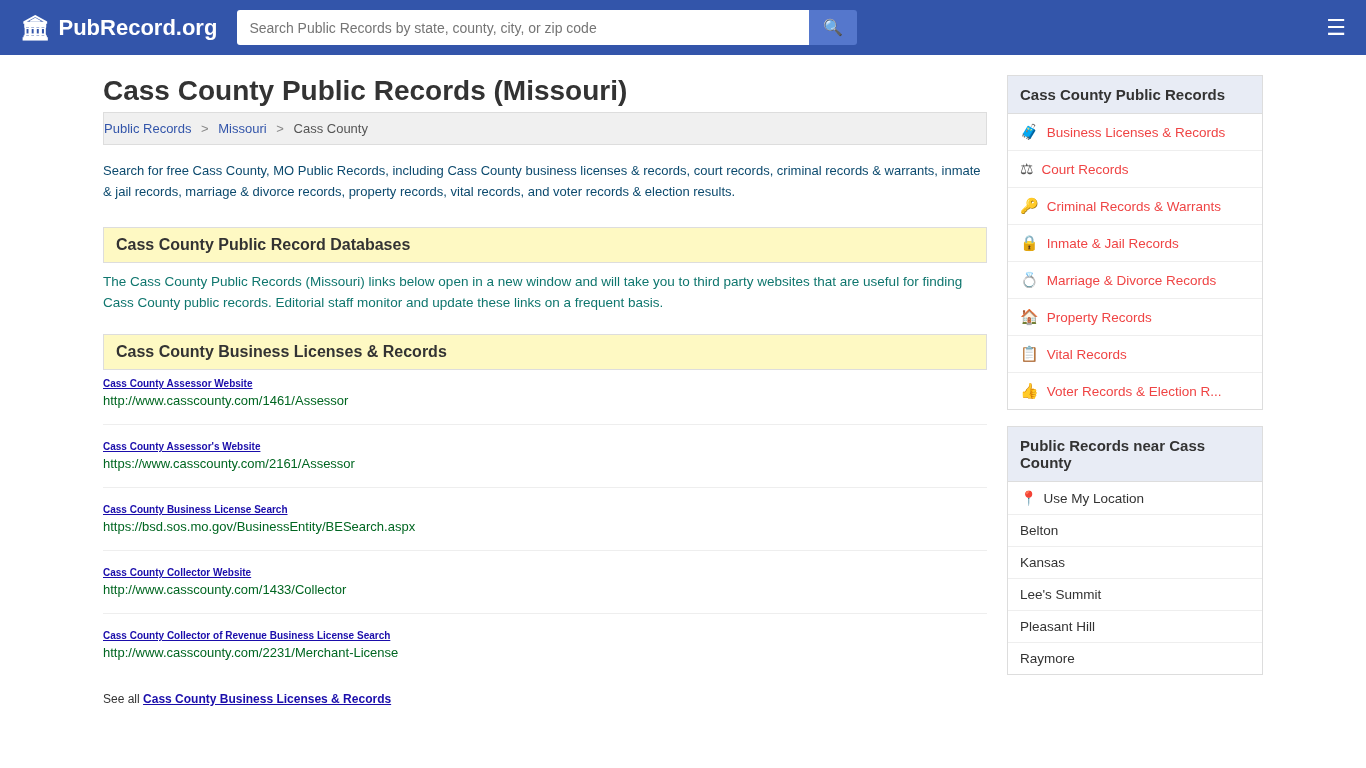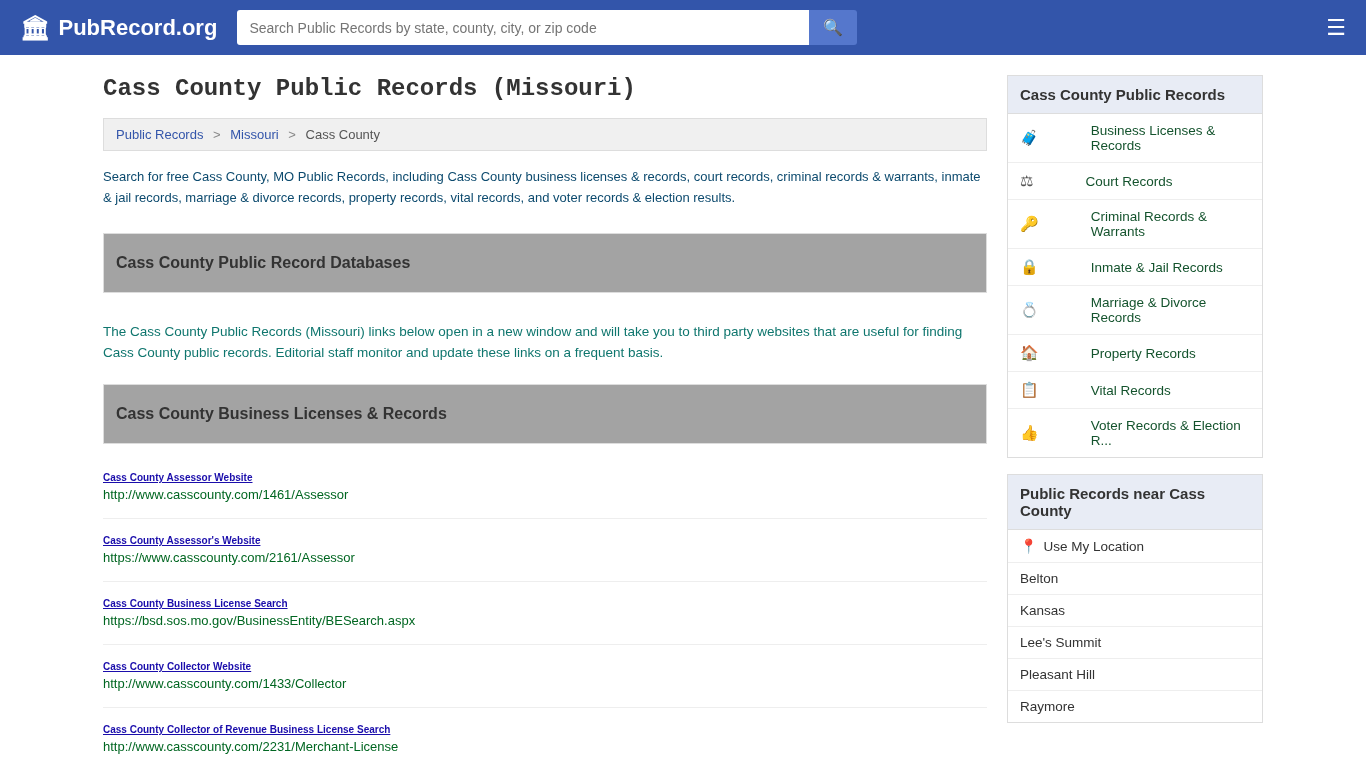--- a/index.html
+++ b/index.html
@@ -65,31 +65,30 @@
       padding: 20px 20px;
       display: flex;
       gap: 20px;
     }
 
     
     #content {
       flex: 1;
     }
     #page-title {
-      font-size: 24px;
-      font-weight: bold;
-      color: #333;
-      margin-bottom: 16px;
-      font-family: Liberation Mono, monospace;
+      font-size: 28px;
+      font-weight: bold;
+      color: #333;
+      margin-bottom: 5px;
     }
 
     
     #breadcrumb {
       background: #f0f0f0;
-      padding: 8px 12px;
+      padding: 8px 0;
       font-size: 13px;
       color: #555;
       margin-bottom: 16px;
       border: 1px solid #ddd;
     }
     #breadcrumb a {
       color: #3355aa;
       text-decoration: none;
     }
     .breadcrumb-sep { margin: 0 6px; color: #888; }
@@ -97,27 +96,27 @@
     
     #description {
       font-size: 13px;
       line-height: 1.6;
       color: #0c4a6e;
       margin-bottom: 24px;
     }
 
     
     .section-header {
-      background: #a3a3a3;
+      background: #fef9c3;
       border: 1px solid #ddd;
-      padding: 20px 12px;
+      padding: 8px 12px;
       font-size: 16px;
       font-weight: bold;
       color: #333;
-      margin-bottom: 28px;
+      margin-bottom: 8px;
     }
 
     .section-text {
       font-size: 13.5px;
       line-height: 1.6;
       color: #0f766e;
       margin-bottom: 20px;
     }
 
     
@@ -183,22 +182,21 @@
       font-size: 13.5px;
       color: #333;
     }
     .sidebar-item:last-child { border-bottom: none; }
     .sidebar-item-icon {
       font-size: 15px;
       color: #555;
       flex-shrink: 0;
     }
     .sidebar-item-label {
-      color: #14532d;
-      margin-left: 44px;
+      color: #ef4444;
     }
 
     .nearby-item {
       display: block;
       padding: 8px 12px;
       font-size: 13.5px;
       color: #333;
       border-bottom: 1px solid #eee;
       cursor: pointer;
     }

